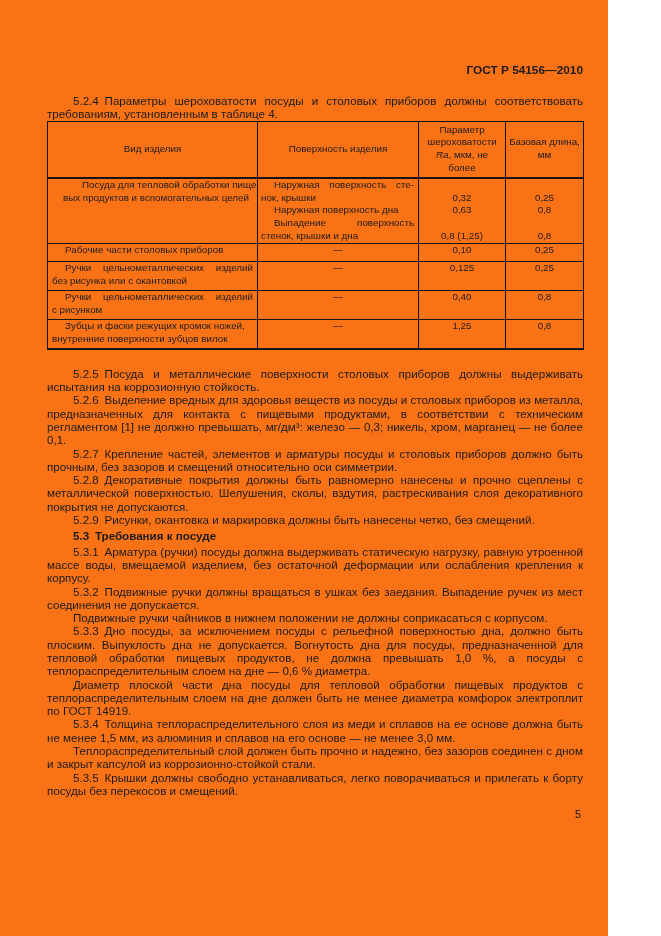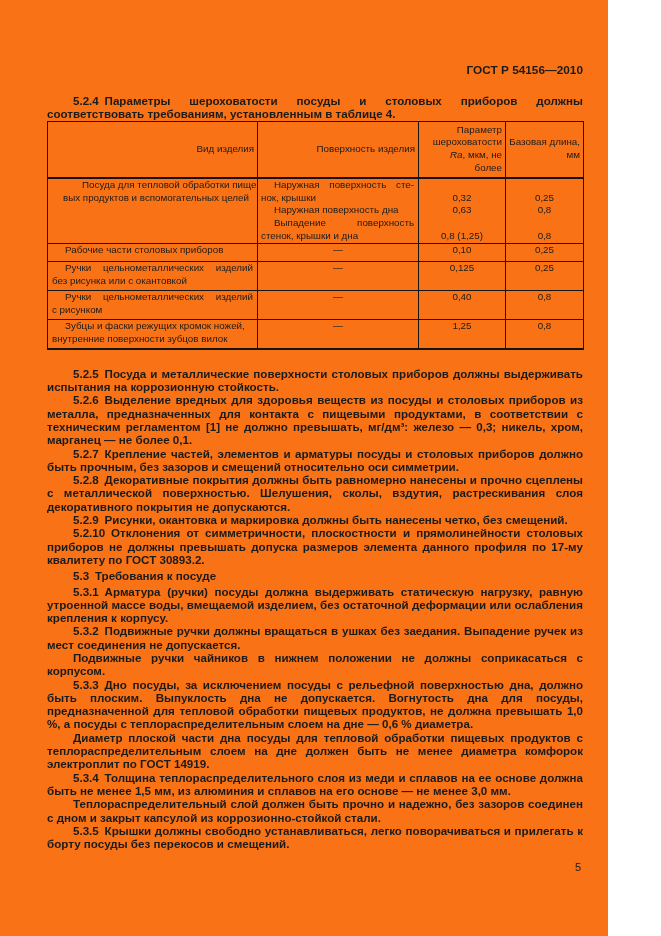--- a/index.html
+++ b/index.html
@@ -23,21 +23,20 @@
     font-weight:bold;
     font-size:11.8px;
     line-height:14px;
   }
   .bp {
     margin:0;
     font-size:11.6px;
     line-height:13.3px;
     text-align:justify;
     text-indent:26px;
-    font-weight:bold;
   }
   .intro-p { margin-top:17px; }
   .table-caption {
     margin-top:11px;
     margin-bottom:7px;
     font-size:9.8px;
     letter-spacing:2.2px;
     line-height:12px;
   }
   table.gost {
@@ -53,21 +52,21 @@
   table.gost col.c3 { width:87px; }
   table.gost col.c4 { width:78px; }
   table.gost th, table.gost td {
     border:1px solid #151515;
     padding:0;
     vertical-align:top;
   }
   table.gost { border:1.5px solid #151515; border-bottom-width:2px; }
   table.gost thead th {
     font-weight:normal;
-    text-align:right;
+    text-align:center;
     vertical-align:middle;
     height:47px;
     padding:2px 3px;
     border-bottom:2.5px solid #151515;
   }
   
   .tl { height:12.8px; line-height:12.8px; overflow:hidden; white-space:nowrap; }
   .ind  { padding-left:17px; }
   .g1   { padding-left:34px; }
   .g2   { padding-left:15px; }
@@ -195,21 +194,20 @@
 
       </tbody>
     </table>
 
     <div class="body-block">
       <p class="bp">5.2.5 Посуда и металлические поверхности столовых приборов должны выдерживать испытания на коррозионную стойкость.</p>
       <p class="bp">5.2.6 Выделение вредных для здоровья веществ из посуды и столовых приборов из металла, предназначенных для контакта с пищевыми продуктами, в соответствии с техническим регламентом [1] не должно превышать, мг/дм³: железо — 0,3; никель, хром, марганец — не более 0,1.</p>
       <p class="bp">5.2.7 Крепление частей, элементов и арматуры посуды и столовых приборов должно быть прочным, без зазоров и смещений относительно оси симметрии.</p>
       <p class="bp">5.2.8 Декоративные покрытия должны быть равномерно нанесены и прочно сцеплены с металлической поверхностью. Шелушения, сколы, вздутия, растрескивания слоя декоративного покрытия не допускаются.</p>
       <p class="bp">5.2.9 Рисунки, окантовка и маркировка должны быть нанесены четко, без смещений.</p>
-      <p class="bp">5.2.10 Отклонения от симметричности, плоскостности и прямолинейности столовых приборов не должны превышать допуска размеров элемента данного профиля по 17-му квалитету по ГОСТ 30893.2.</p>
       <p class="bp heading">5.3 Требования к посуде</p>
       <p class="bp">5.3.1 Арматура (ручки) посуды должна выдерживать статическую нагрузку, равную утроенной массе воды, вмещаемой изделием, без остаточной деформации или ослабления крепления к корпусу.</p>
       <p class="bp">5.3.2 Подвижные ручки должны вращаться в ушках без заедания. Выпадение ручек из мест соединения не допускается.</p>
       <p class="bp">Подвижные ручки чайников в нижнем положении не должны соприкасаться с корпусом.</p>
       <p class="bp">5.3.3 Дно посуды, за исключением посуды с рельефной поверхностью дна, должно быть плоским. Выпуклость дна не допускается. Вогнутость дна для посуды, предназначенной для тепловой обработки пищевых продуктов, не должна превышать 1,0 %, а посуды с теплораспределительным слоем на дне — 0,6 % диаметра.</p>
       <p class="bp">Диаметр плоской части дна посуды для тепловой обработки пищевых продуктов с теплораспределительным слоем на дне должен быть не менее диаметра комфорок электроплит по ГОСТ 14919.</p>
       <p class="bp">5.3.4 Толщина теплораспределительного слоя из меди и сплавов на ее основе должна быть не менее 1,5 мм, из алюминия и сплавов на его основе — не менее 3,0 мм.</p>
       <p class="bp">Теплораспределительный слой должен быть прочно и надежно, без зазоров соединен с дном и закрыт капсулой из коррозионно-стойкой стали.</p>
       <p class="bp">5.3.5 Крышки должны свободно устанавливаться, легко поворачиваться и прилегать к борту посуды без перекосов и смещений.</p>
     </div>

